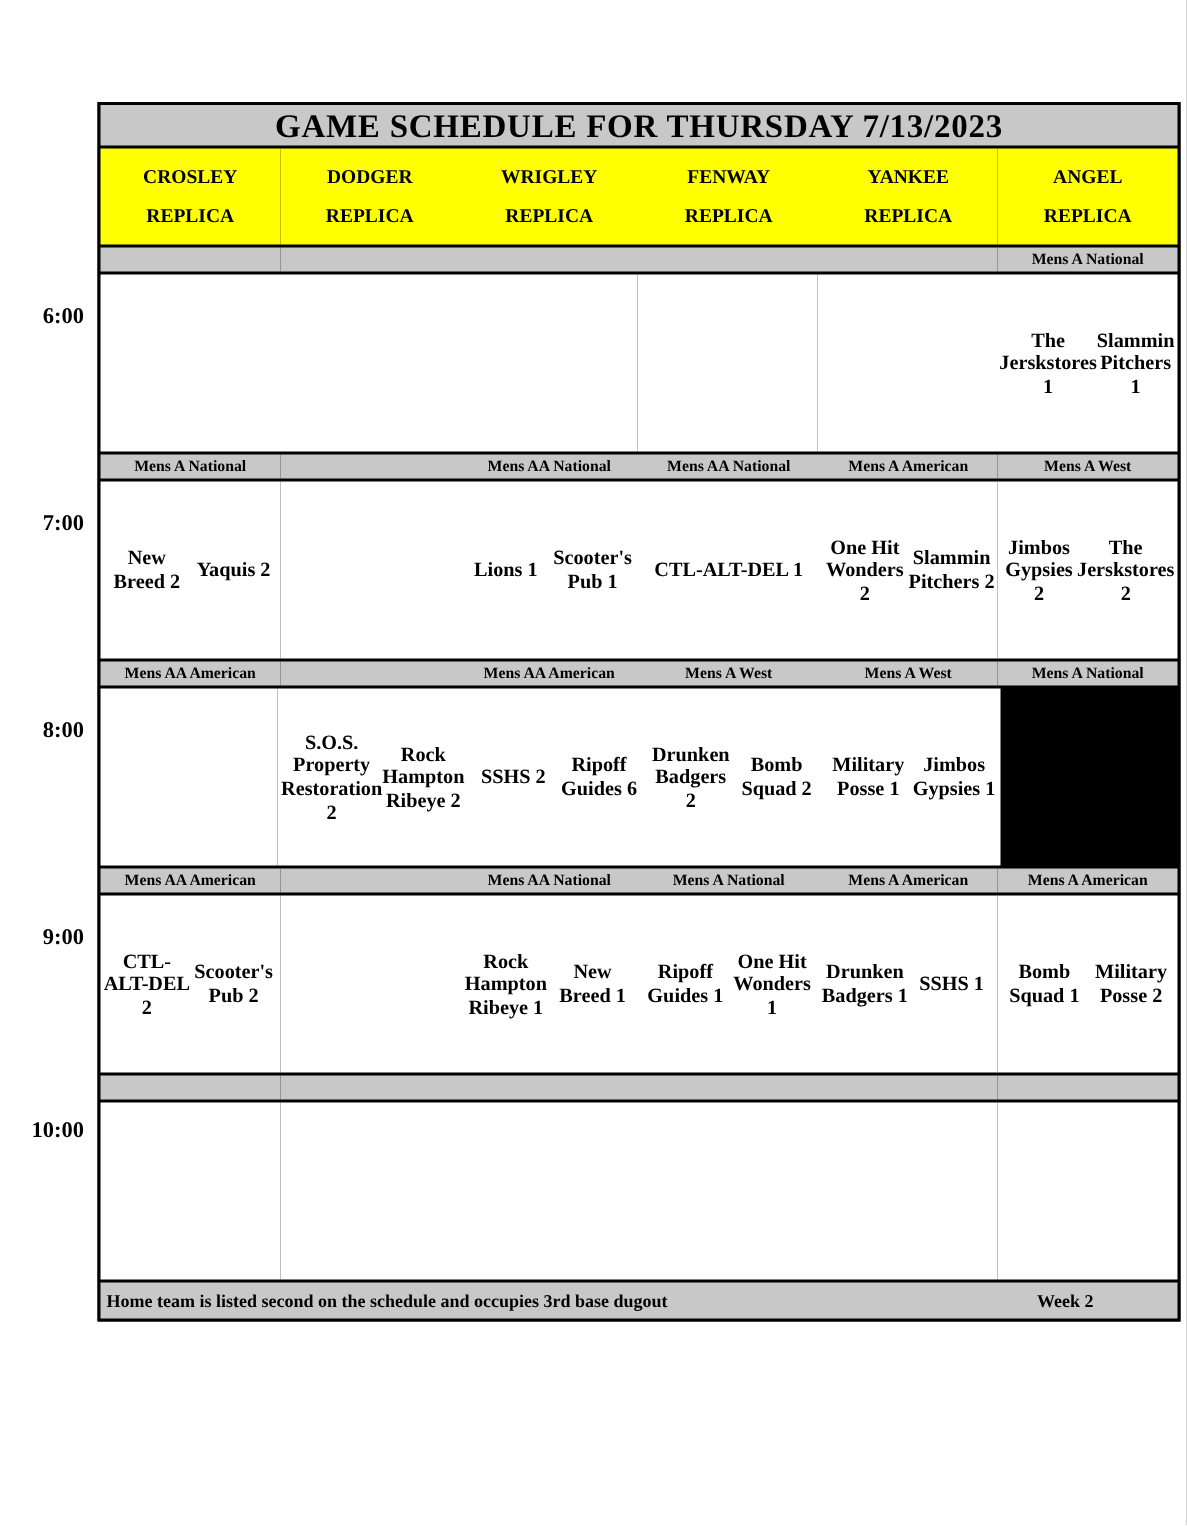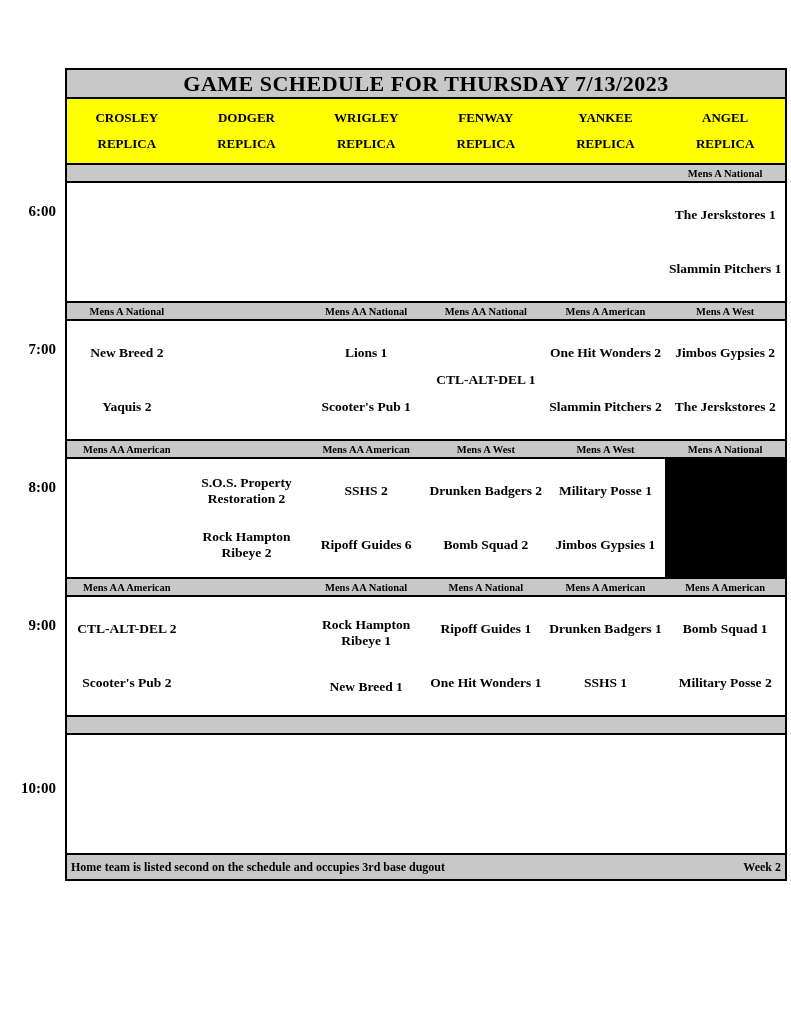--- a/index.html
+++ b/index.html
@@ -35,49 +35,49 @@
   .band-cell {
     background: var(--band-bg, #C8C8C8);
     height: 16px;
     display: flex; align-items: center; justify-content: center;
     font-weight: bold; font-size: 10.5px;
     white-space: nowrap; overflow: hidden;
   }
   .game-cell {
     background: #fff;
     height: 118px;
-    display: flex; flex-direction: column; justify-content: space-around; align-items: center;
+    display: flex; flex-direction: row; justify-content: space-around; align-items: center;
     font-weight: bold; font-size: 13.5px; text-align: center;
     padding: 5px 2px; line-height: 1.15;
   }
   .team { width: 100%; }
   .footer-row {
     background: var(--band-bg, #C8C8C8);
     height: 20px;
     display: flex; align-items: center; justify-content: space-between;
     font-weight: bold; font-size: 12px; padding: 12px 4px;
   }
-  .footer-week { }
+  .footer-week { margin-right: 52px; }
   .time-label {
     position: absolute; left: 0; width: 56px; height: 18px;
     text-align: right;
     font-weight: bold; font-size: 15px;
     font-family: "Liberation Serif", serif;
   }
 </style>
 </head>
 <body>
 
 <div class="page" style="--header-bg: #FFFF00; --band-bg: #C8C8C8;">
   <div class="time-col">
       <div class="time-label" style="top: 203px;">6:00</div>
       <div class="time-label" style="top: 341px;">7:00</div>
       <div class="time-label" style="top: 479px;">8:00</div>
       <div class="time-label" style="top: 617px;">9:00</div>
-      <div class="time-label" style="top: 780px;">10:00</div>
+      <div class="time-label" style="top: 746px;">10:00</div>
     </div>
   <div class="sched">
     <div class="title-row">GAME SCHEDULE FOR THURSDAY 7/13/2023</div>
     <div class="row">
         <div class="field-cell">
           <span>CROSLEY</span>
           <span>REPLICA</span>
         </div>
         <div class="field-cell">
           <span>DODGER</span>

